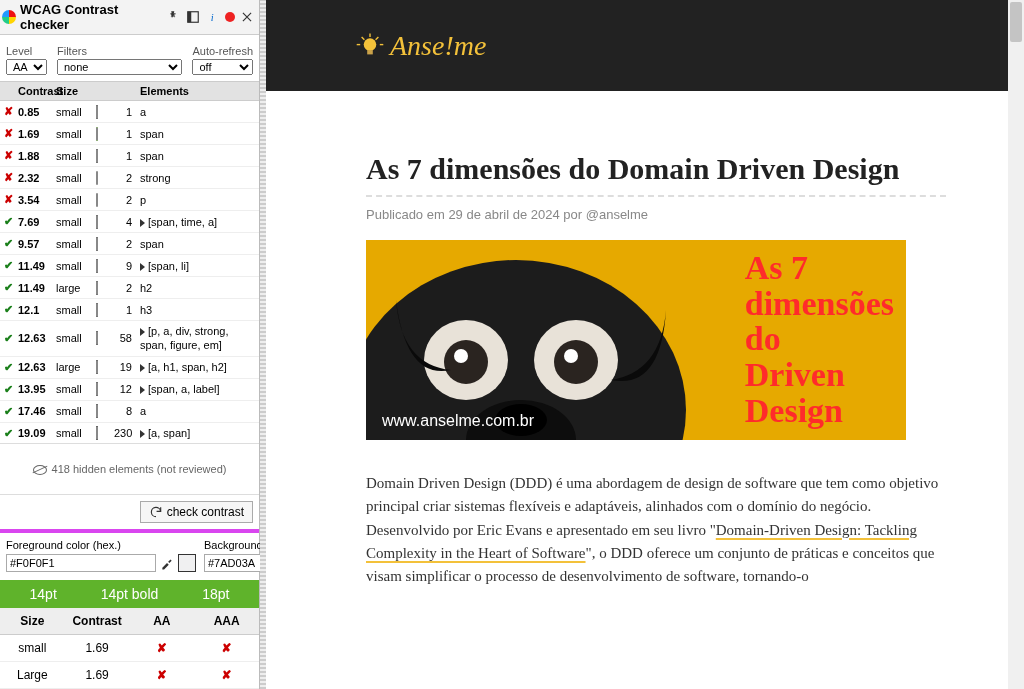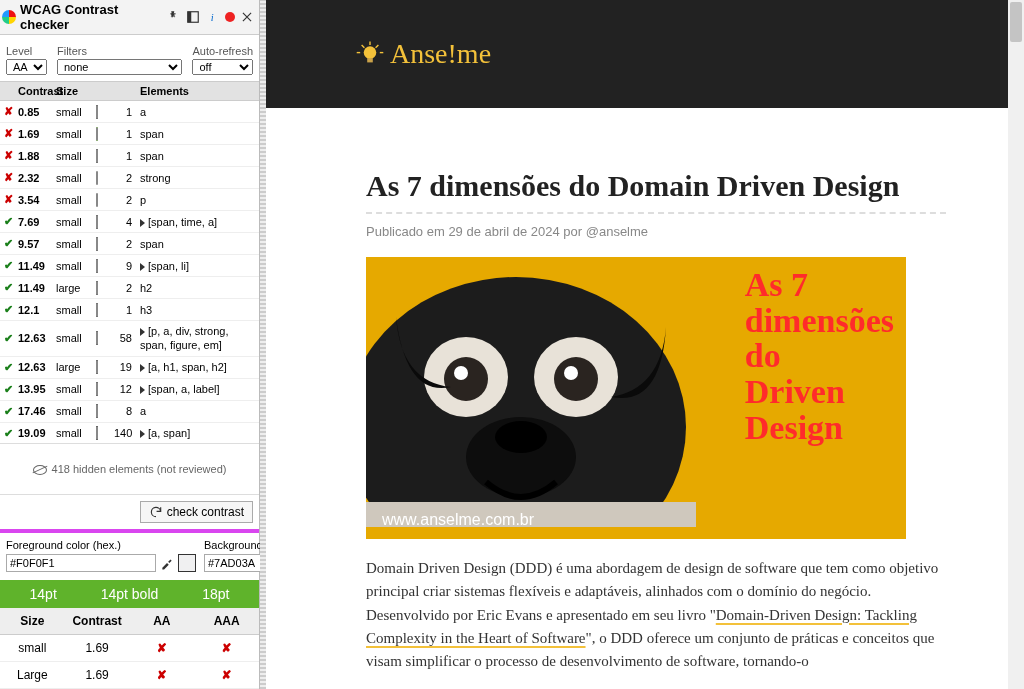--- a/index.html
+++ b/index.html
@@ -62,31 +62,31 @@
   .result-tbl-header { display:flex; font-weight:bold; background:#eee; border-bottom:1px solid #ccc; font-size:12px; }
   .result-tbl-header > div, .result-row > div { flex:1; padding:6px 0; text-align:center; }
   .result-row { display:flex; font-size:12px; border-bottom:1px solid #eee;}
   .fail-x { color:#c00; font-weight:bold; }
 
   
   .splitter { position:absolute; left:260px; top:0; width:6px; height:689px; background: repeating-linear-gradient(0deg,#ccc 0 2px,#eee 2px 4px); cursor:col-resize; }
 
   
   .site { position:absolute; left:266px; top:0; right:0; height:689px; background:#fff; overflow:hidden; }
-  .site-header { height:108px; background:#222; display:flex; align-items:center; padding-left:90px; }
+  .site-header { height:91px; background:#222; display:flex; align-items:center; padding-left:90px;font-style:italic; }
   .brand { display:flex; align-items:center; gap:6px; color:#f3c13a; font-family: "Comic Sans MS", cursive; font-size:28px; }
   .bulb { width:28px; height:28px; }
 
   .article-wrap { padding: 60px 40px 0 100px; max-width: 720px; }
   .article-title { font-size: 30px; font-weight: 800; color:#222; line-height:1.2; margin-bottom:8px; font-family: Georgia, 'Times New Roman', serif;}
   .dashed-sep { border:none; border-top:2px dashed #ddd; margin: 6px 0 10px 0; }
   .post-meta { font-size:13px; color:#888; margin-bottom:18px; }
   .post-meta a { color:#888; text-decoration:none; }
 
-  .hero { position:relative; width:540px; height:282px; background:#e6a900; overflow:hidden; margin-bottom:18px; }
+  .hero { position:relative; width:540px; height:200px; background:#e6a900; overflow:hidden; margin-bottom:32px; }
   .hero-text { position:absolute; right:12px; top:10px; text-align:left; color:#ff2b2b; font-weight:900; font-size:34px; line-height:1.05; font-family: Georgia, serif; }
   .hero-url { position:absolute; left:16px; bottom:10px; color:#fff; font-size:16px; }
   
   .pug { position:absolute; left:0; top:0; width:330px; height:270px; }
 
   .body-text { font-size:15px; line-height:1.55; color:#333; font-family: Georgia, 'Times New Roman', serif;}
   .body-text a { color:#333; text-decoration:underline; text-decoration-color:#f3c13a; text-decoration-thickness:2px; text-underline-offset:3px;}
 
   
   .fake-scroll { position:absolute; right:0; top:0; width:16px; height:689px; background:#f0f0f0; }
@@ -262,21 +262,21 @@
         <div class="td col-size">small</div>
         <div class="td col-swatch"><span class="swatch" style="background:#1a1a1a"></span></div>
         <div class="td col-count">8</div>
         <div class="td col-elements">a</div>
       </div>
       <div class="row">
         <div class="td col-status"><span class="status-pass">✔</span></div>
         <div class="td col-contrast contrast-val">19.09</div>
         <div class="td col-size">small</div>
         <div class="td col-swatch"><span class="swatch" style="background:#000000"></span></div>
-        <div class="td col-count">140</div>
+        <div class="td col-count">230</div>
         <div class="td col-elements"><span class="tri"></span>[a, span]</div>
       </div>
     </div>
 
   <div class="hidden-note">
     <span class="eye-strike"></span>
     <span>418 hidden elements (not reviewed)</span>
   </div>
 
   <div class="check-btn-row">

